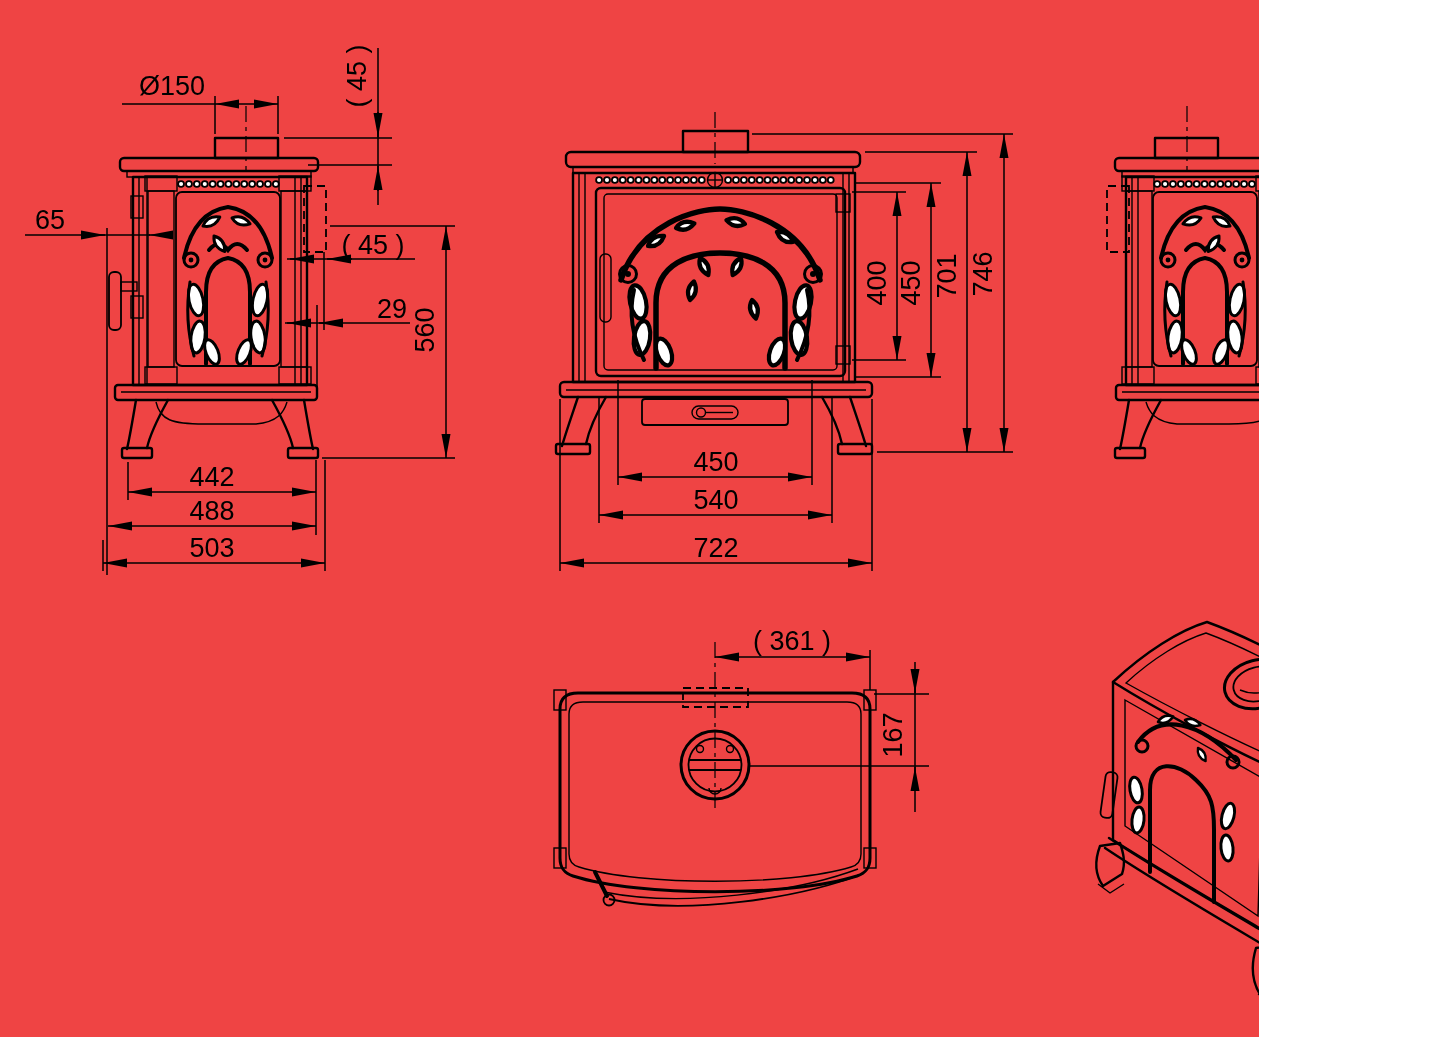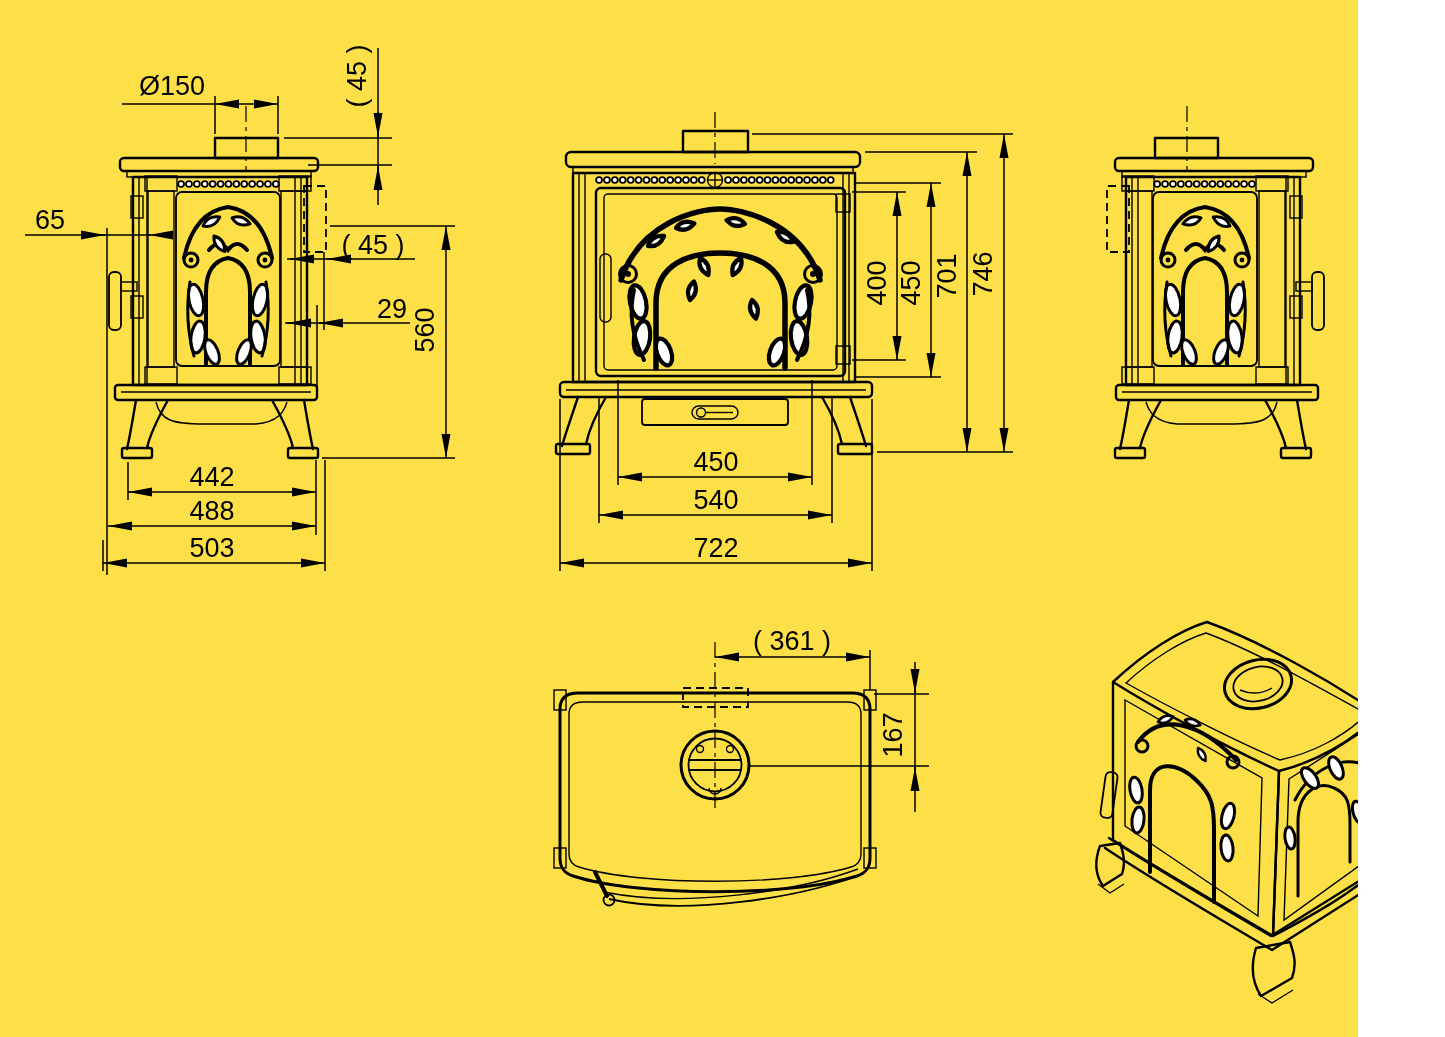--- a/index.html
+++ b/index.html
@@ -1,16 +1,16 @@
 <!DOCTYPE html>
 <html><head>
 <meta charset="utf-8">
 <style>
   html,body{margin:0;padding:0;background:#fff;}
-  .canvas{position:relative;width:1358px;height:1037px;background:#fde047;overflow:hidden;}
+  .canvas{position:relative;width:1259px;height:1037px;background:#ef4444;overflow:hidden;}
   svg{display:block;}
   .ln  {stroke:#000;stroke-width:2.4;fill:none;stroke-linecap:round;stroke-linejoin:round;}
   .ln1 {stroke:#000;stroke-width:1.4;fill:none;}
   .ln2 {stroke:#000;stroke-width:1.8;fill:none;}
   .ln3 {stroke:#000;stroke-width:3;fill:none;}
   .orn {stroke:#000;stroke-width:5.5;fill:none;stroke-linecap:round;}
   .orn2{stroke:#000;stroke-width:4;fill:none;stroke-linecap:round;}
   .orn3{stroke:#000;stroke-width:3;fill:none;stroke-linecap:round;}
   .leaf{fill:#fff;stroke:#000;stroke-width:4.2;stroke-linejoin:round;}
   .leafs{fill:#fff;stroke:#000;stroke-width:3;stroke-linejoin:round;}

